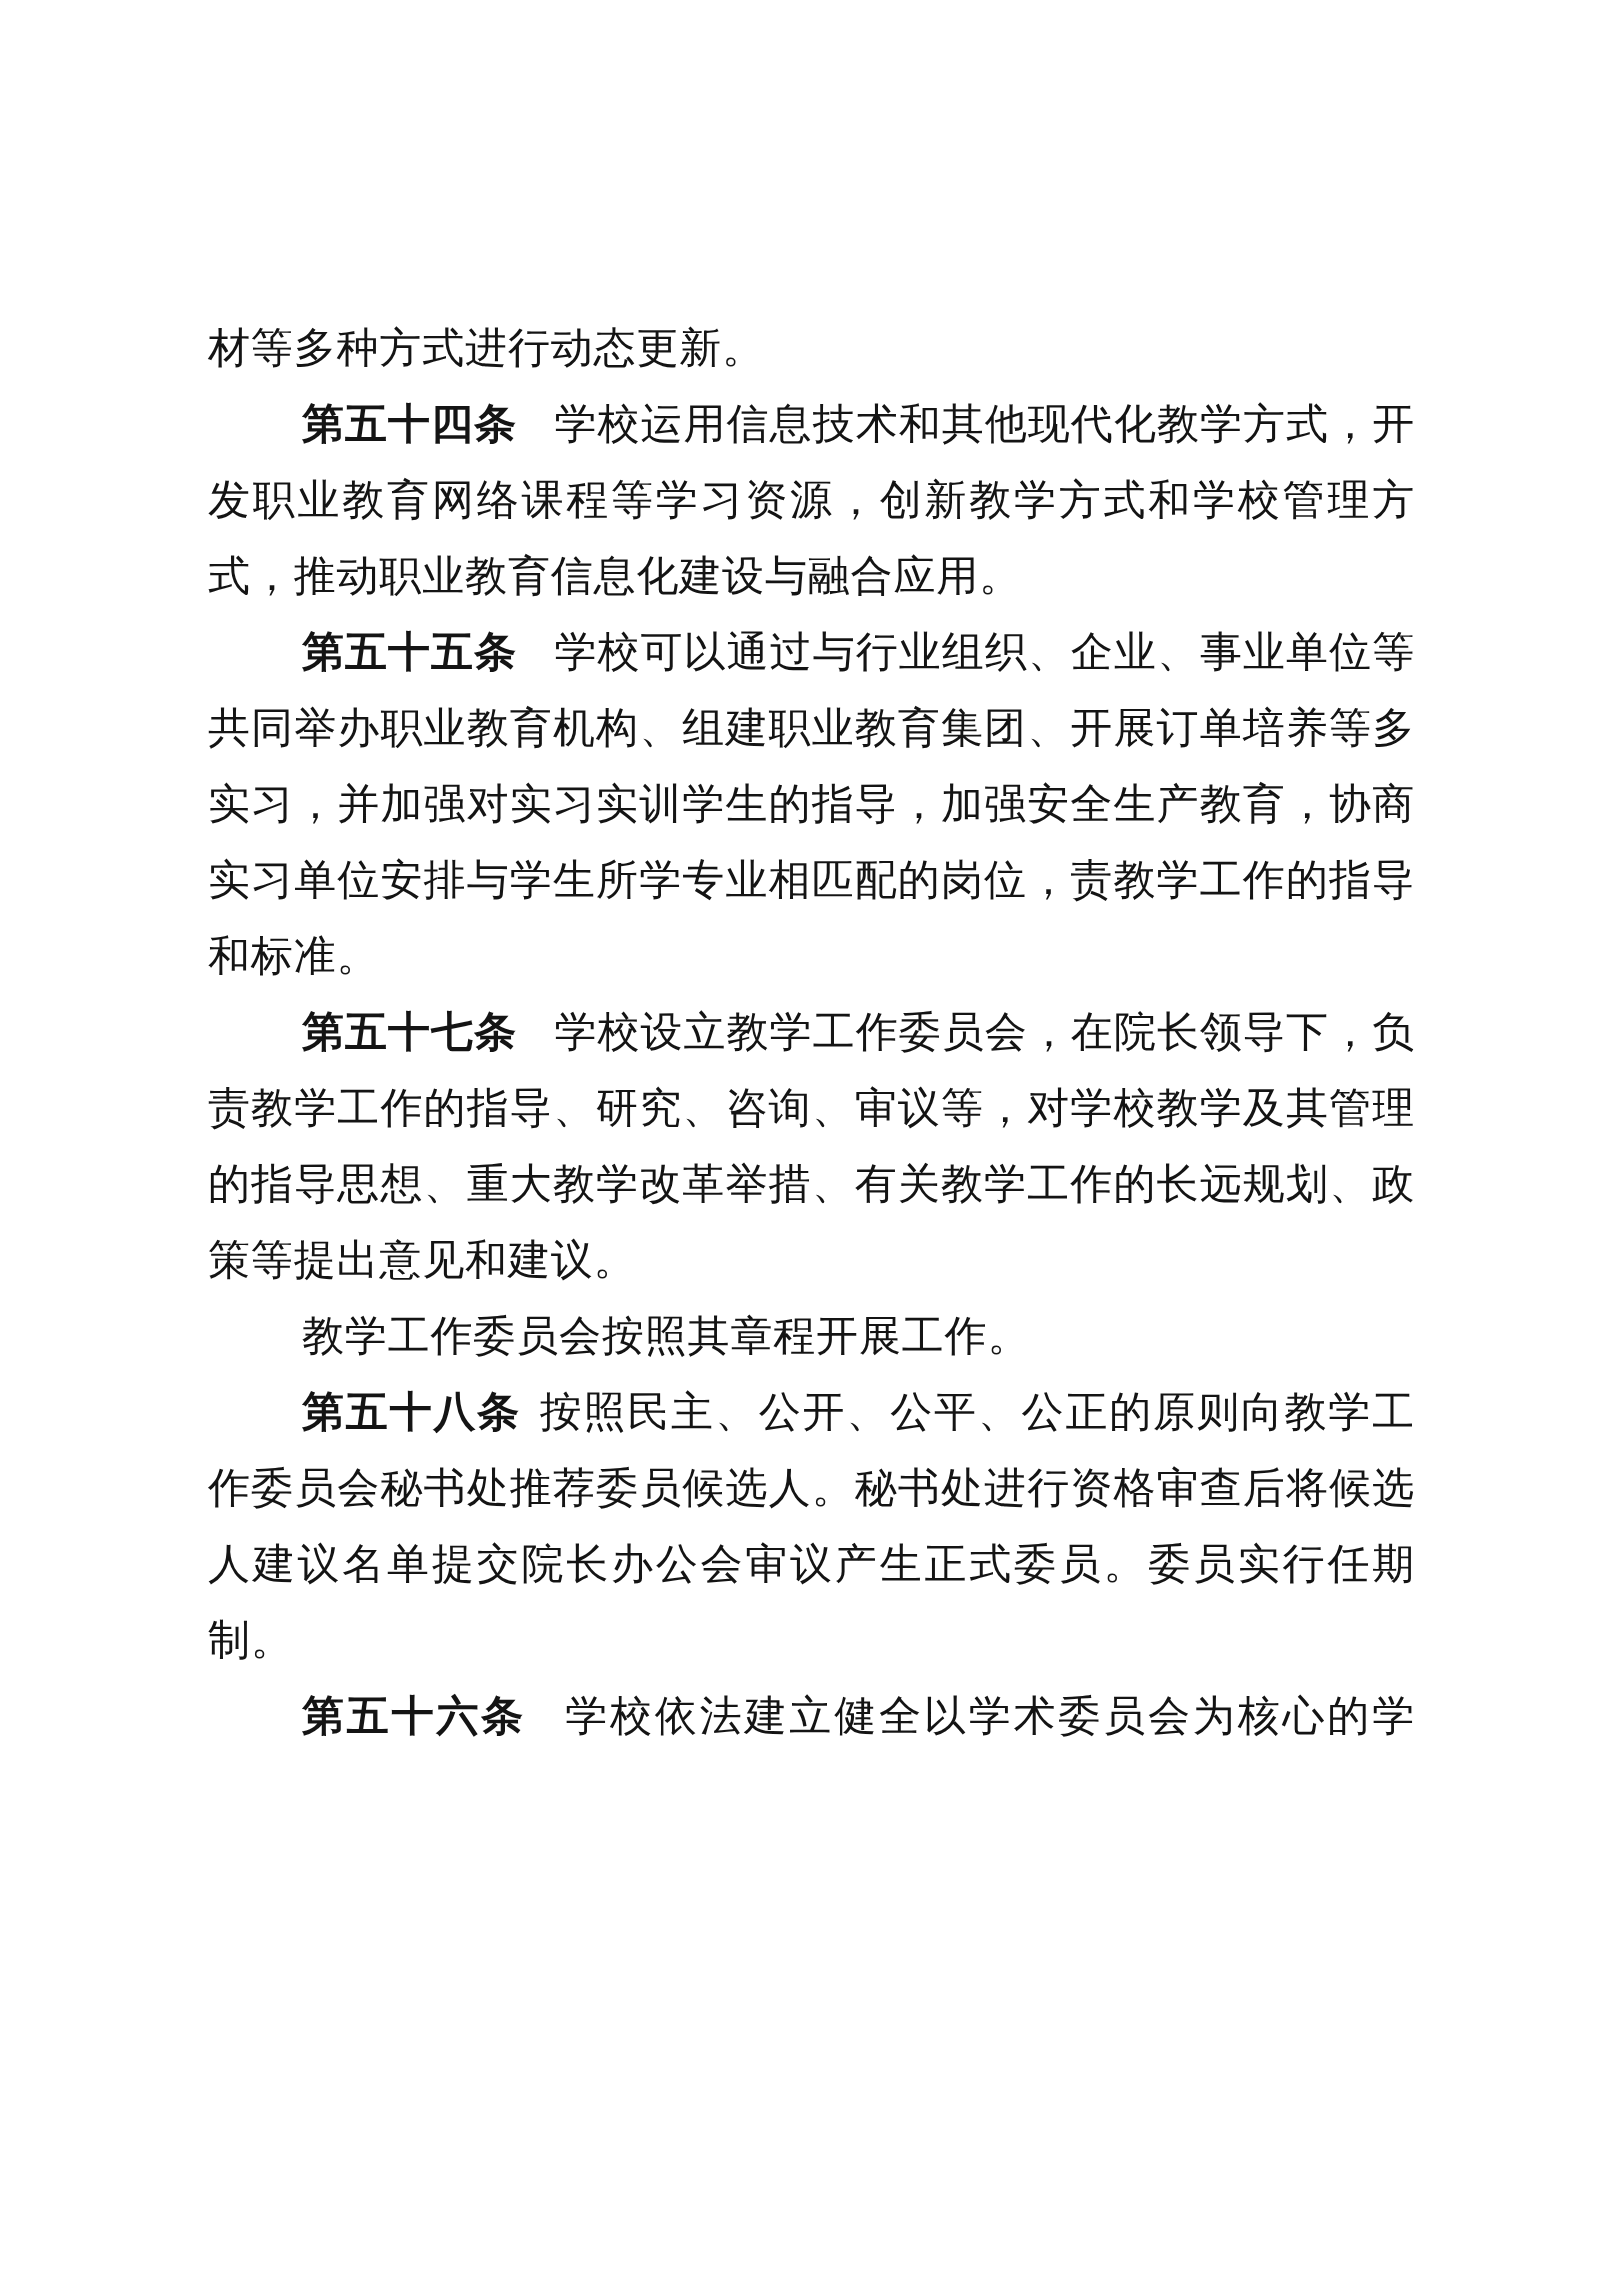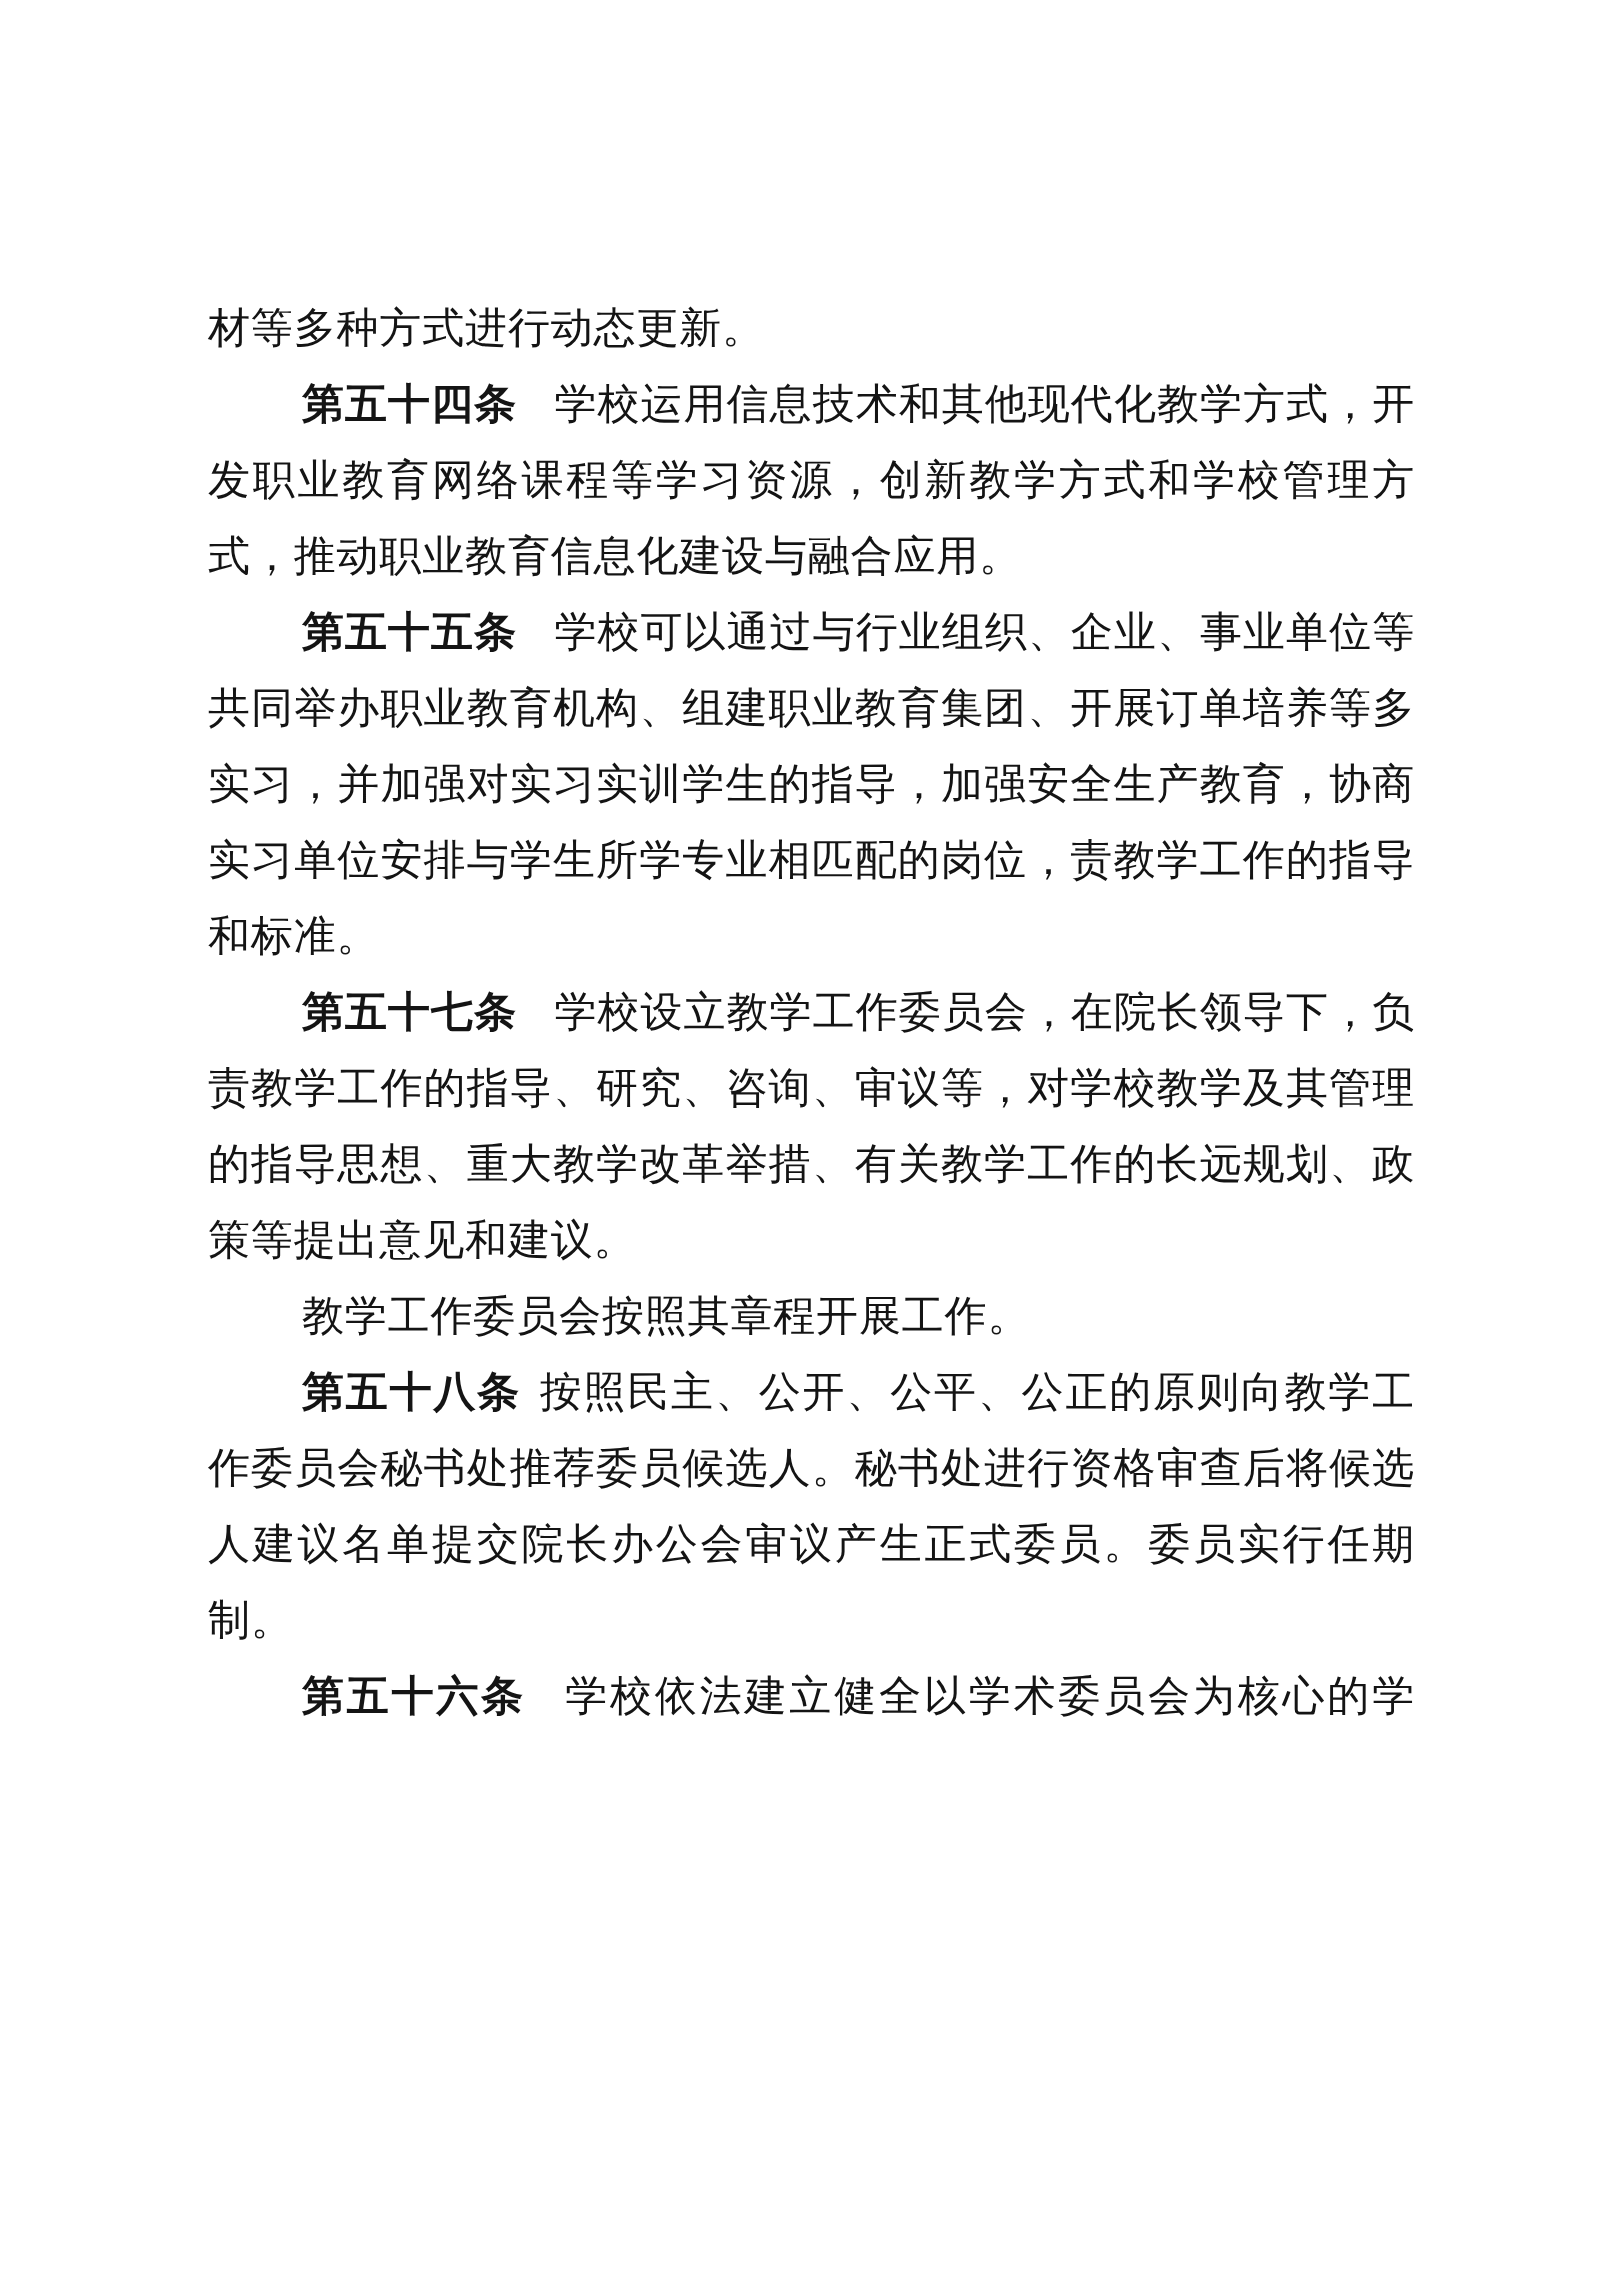--- a/index.html
+++ b/index.html
@@ -8,20 +8,21 @@
     background: #ffffff;
   }
   .page {
     position: relative;
     width: 1621px;
     height: 1752px;
     background: #ffffff;
     color: #141414;
     font-family: Liberation Serif, serif;
     overflow: hidden;
+    margin-top: 20px;
   }
   .text-block {
     position: absolute;
     left: 208px;
     top: 290px;
     width: 1207px;
   }
   .line {
     height: 76px;
     line-height: 76px;

